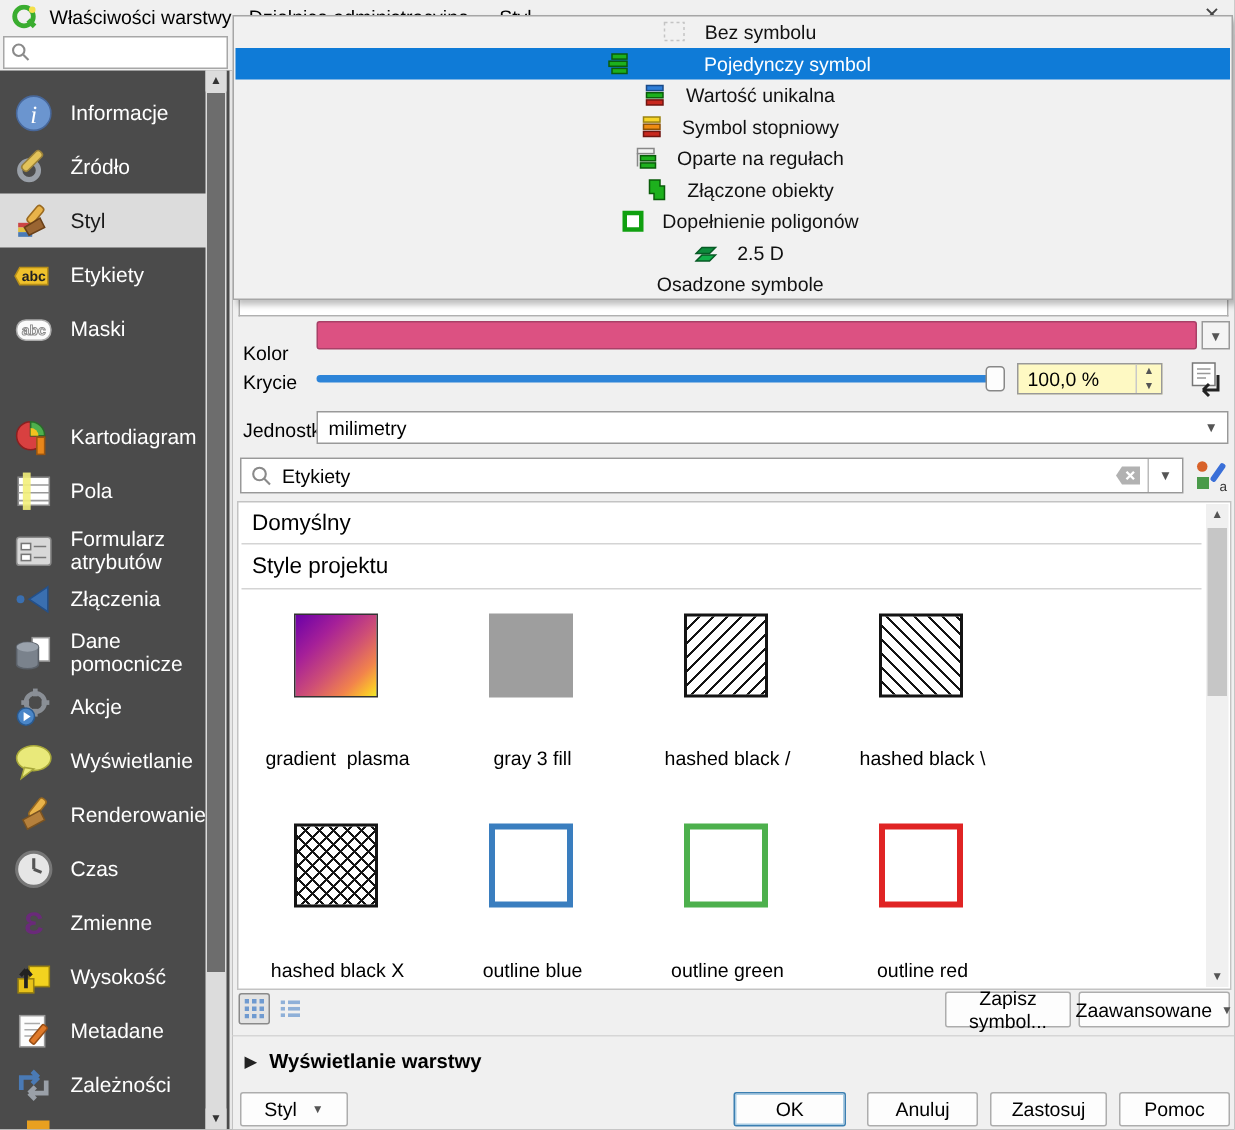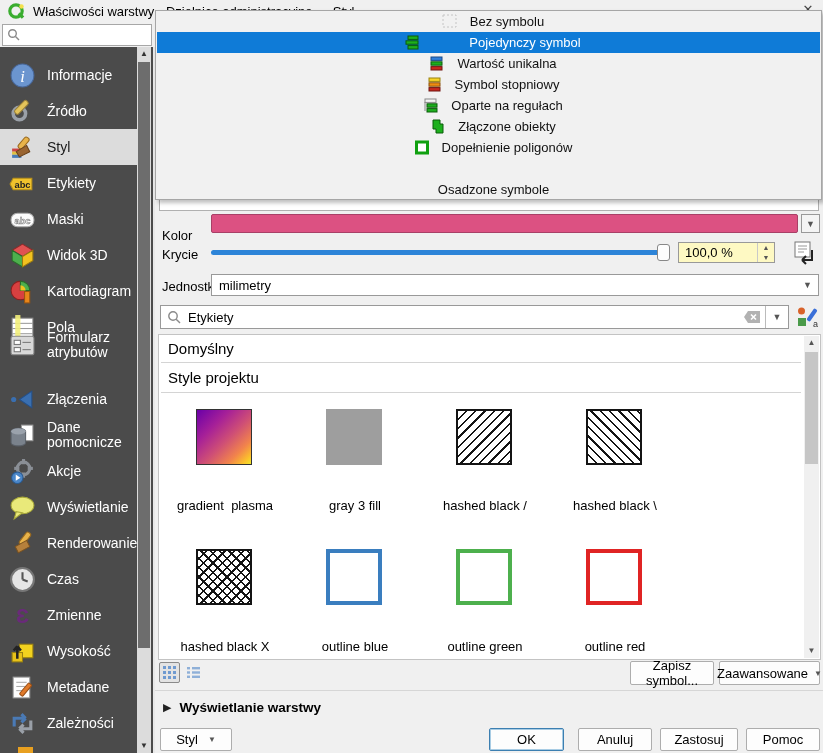--- a/index.html
+++ b/index.html
@@ -128,28 +128,20 @@
     </div>
 
     <div class="side-item" style="top:154px">
       <svg class="s-ic" viewBox="0 0 26 26">
           <rect x="2" y="7" width="22" height="13" rx="6" fill="#fbfbfb" stroke="#aaa"></rect>
           <text x="13" y="17" font-size="9" font-weight="bold" fill="none" stroke="#888" stroke-width=".6" text-anchor="middle">abc</text>
         </svg>
       <span class="s-lb">Maski</span>
     </div>
 
-    <div class="side-item" style="top:190px">
-      <svg class="s-ic" viewBox="0 0 26 26">
-          <polygon points="13,2 23,8 13,14 3,8" fill="#e05252" stroke="#8a2a2a"></polygon>
-          <polygon points="3,8 13,14 13,24 3,18" fill="#4db04d" stroke="#2a6a2a"></polygon>
-          <polygon points="23,8 13,14 13,24 23,18" fill="#f2c21f" stroke="#9a7a10"></polygon>
-        </svg>
-      <span class="s-lb">Widok 3D</span>
-    </div>
 
     <div class="side-item" style="top:226px">
       <svg class="s-ic" viewBox="0 0 26 26">
           <path d="M11 3 A9 9 0 1 0 20 12 L11 12 Z" fill="#d84040" stroke="#8a2020"></path>
           <path d="M11 3 A9 9 0 0 1 20 12 L11 12 Z" fill="#4db04d" stroke="#2a6a2a"></path>
           <path d="M11 7 A5 5 0 0 1 16 12 L11 12 Z" fill="#f2c21f"></path>
           <rect x="15" y="13" width="5" height="11" fill="#e8861a" stroke="#9a5510"></rect>
         </svg>
       <span class="s-lb">Kartodiagram</span>
     </div>
@@ -158,21 +150,21 @@
       <svg class="s-ic" viewBox="0 0 26 26">
           <rect x="3" y="4" width="20" height="18" fill="#fff" stroke="#888"></rect>
           <line x1="3" y1="9" x2="23" y2="9" stroke="#999"></line>
           <line x1="3" y1="14" x2="23" y2="14" stroke="#999"></line>
           <line x1="3" y1="19" x2="23" y2="19" stroke="#999"></line>
           <rect x="6" y="1" width="5" height="24" fill="#f3ef7a" opacity="0.9"></rect>
         </svg>
       <span class="s-lb">Pola</span>
     </div>
 
-    <div class="side-item" style="top:280px">
+    <div class="side-item" style="top:302px">
       <svg class="s-ic" viewBox="0 0 26 26">
           <rect x="2" y="4" width="22" height="18" rx="2" fill="#d8d8d8" stroke="#888"></rect>
           <rect x="5" y="8" width="6" height="4" fill="#fff" stroke="#777"></rect>
           <rect x="5" y="15" width="6" height="4" fill="#fff" stroke="#777"></rect>
           <line x1="13" y1="10" x2="21" y2="10" stroke="#777"></line>
           <line x1="13" y1="17" x2="21" y2="17" stroke="#777"></line>
         </svg>
       <span class="s-lb" style="width:88px">Formularz atrybutów</span>
     </div>
 
@@ -464,19 +456,26 @@
       <span class="m-lb">Złączone obiekty</span>
     </div>
 
     <div class="menu-item" style="top:126px">
       <svg class="mi" viewBox="0 0 16 15">
           <rect x="2.5" y="2" width="11" height="11" fill="#fff" stroke="#10a010" stroke-width="3"></rect>
         </svg>
       <span class="m-lb">Dopełnienie poligonów</span>
     </div>
 
+    <div class="menu-item" style="top:147px">
+      <svg class="mi" viewBox="0 0 16 15">
+          <path d="M1 8 L5 4 L14 4 L10 8 Z" fill="#0d8c3c" stroke="#065a24"></path>
+          <path d="M1 13 L5 9 L14 9 L10 13 Z" fill="#12b04a" stroke="#065a24"></path>
+        </svg>
+      <span class="m-lb">2.5 D</span>
+    </div>
 
     <div class="menu-item noicon" style="top:168px">
       <span class="m-lb">Osadzone symbole</span>
     </div>
   </div>
 
 </div>
 
 </body></html>

